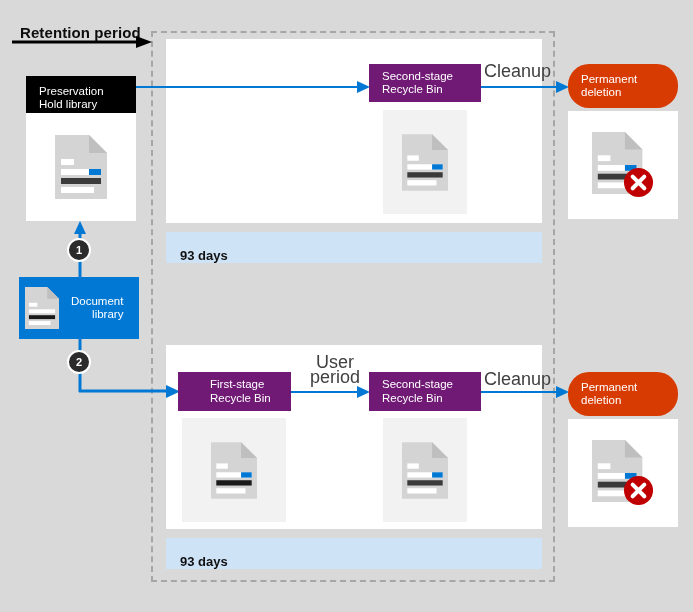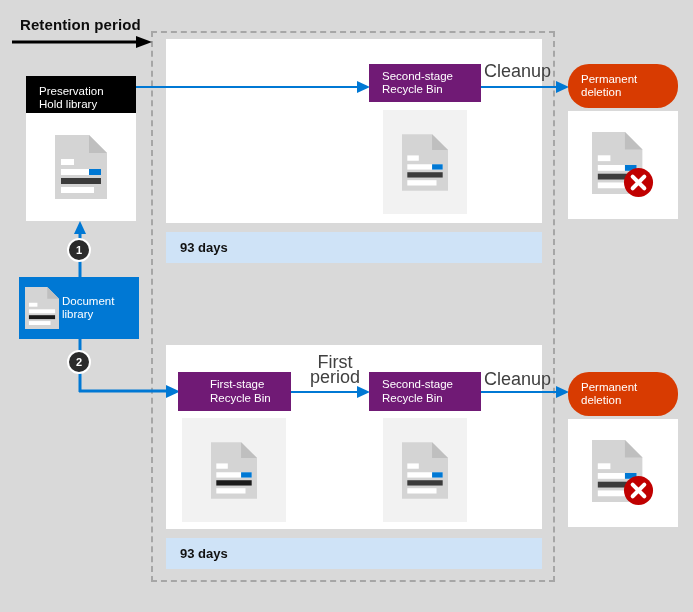--- a/index.html
+++ b/index.html
@@ -12,21 +12,21 @@
     overflow:hidden;
     -webkit-font-smoothing:antialiased;
   }
   .canvas{position:absolute;left:0;top:0;width:693px;height:612px;}
 
   
   .abs{position:absolute;}
 
   
   #retention-label{
-    left:20px;top:16px;
+    left:20px;top:24px;
     font-size:15px;font-weight:700;color:#0d0d0d;
     letter-spacing:.1px;
     white-space:nowrap;
   }
   #retention-arrow{
     left:12px;top:36px;width:140px;height:12px;
   }
 
   
   #retention-region{
@@ -38,21 +38,21 @@
 
   
   .panel{background:#ffffff;}
   #panel-top{left:166px;top:39px;width:376px;height:184px;}
   #panel-bottom{left:166px;top:345px;width:376px;height:184px;}
 
   
   .days-bar{
     background:#cfe3f7;
     height:31px;
-    display:flex;align-items:center;
+    display:flex;align-items:flex-end;
     padding-left:14px;
     box-sizing:border-box;
   }
   .days-bar span{font-size:13px;font-weight:700;color:#111;}
   #days-top{left:166px;top:232px;width:376px;}
   #days-bottom{left:166px;top:538px;width:376px;}
 
   
   .dark-box{
     background:#701a75;color:#ffffff;
@@ -79,21 +79,21 @@
 
   
   #box-doclib{
     left:19px;top:277px;width:120px;height:62px;
     background:#0078d4;color:#ffffff;
     display:flex;align-items:center;
     font-size:11.5px;line-height:13.5px;
     box-sizing:border-box;
     padding-left:6px;
   }
-  #box-doclib .lbl{margin-left:3px;}
+  #box-doclib .lbl{margin-left:12px;text-align:right;}
 
   
   .tile{background:#ffffff;display:flex;align-items:center;justify-content:center;}
   .tile.grey{background:#f2f2f2;}
   #tile-preservation{left:26px;top:113px;width:110px;height:108px;}
   #tile-ss-top{left:383px;top:110px;width:84px;height:104px;}
   #tile-perm-top{left:568px;top:111px;width:110px;height:108px;}
   #tile-first{left:182px;top:418px;width:104px;height:104px;}
   #tile-ss-bottom{left:383px;top:418px;width:84px;height:104px;}
   #tile-perm-bottom{left:568px;top:419px;width:110px;height:108px;}
@@ -259,21 +259,21 @@
       <path d="M34 0 L52 18 H34 Z" fill="#bfbfbf"></path>
       <rect x="6" y="24" width="13" height="6" fill="#ffffff"></rect>
       <rect x="6" y="34" width="40" height="6" fill="#ffffff"></rect>
       <rect x="34" y="34" width="12" height="6" fill="#0078d4"></rect>
       <rect x="6" y="43" width="40" height="6" fill="#1a1a1a"></rect>
       <rect x="6" y="52" width="33" height="6" fill="#ffffff"></rect>
     </svg>
   </div>
 
   <div class="abs caption" id="cap-userpurge">
-    <div>First</div>
+    <div>User</div>
     <div>period</div>
   </div>
 
   <div class="abs dark-box" id="box-ss-bottom">
     <div>
       <div>Second-stage</div>
       <div>Recycle Bin</div>
     </div>
   </div>
 

